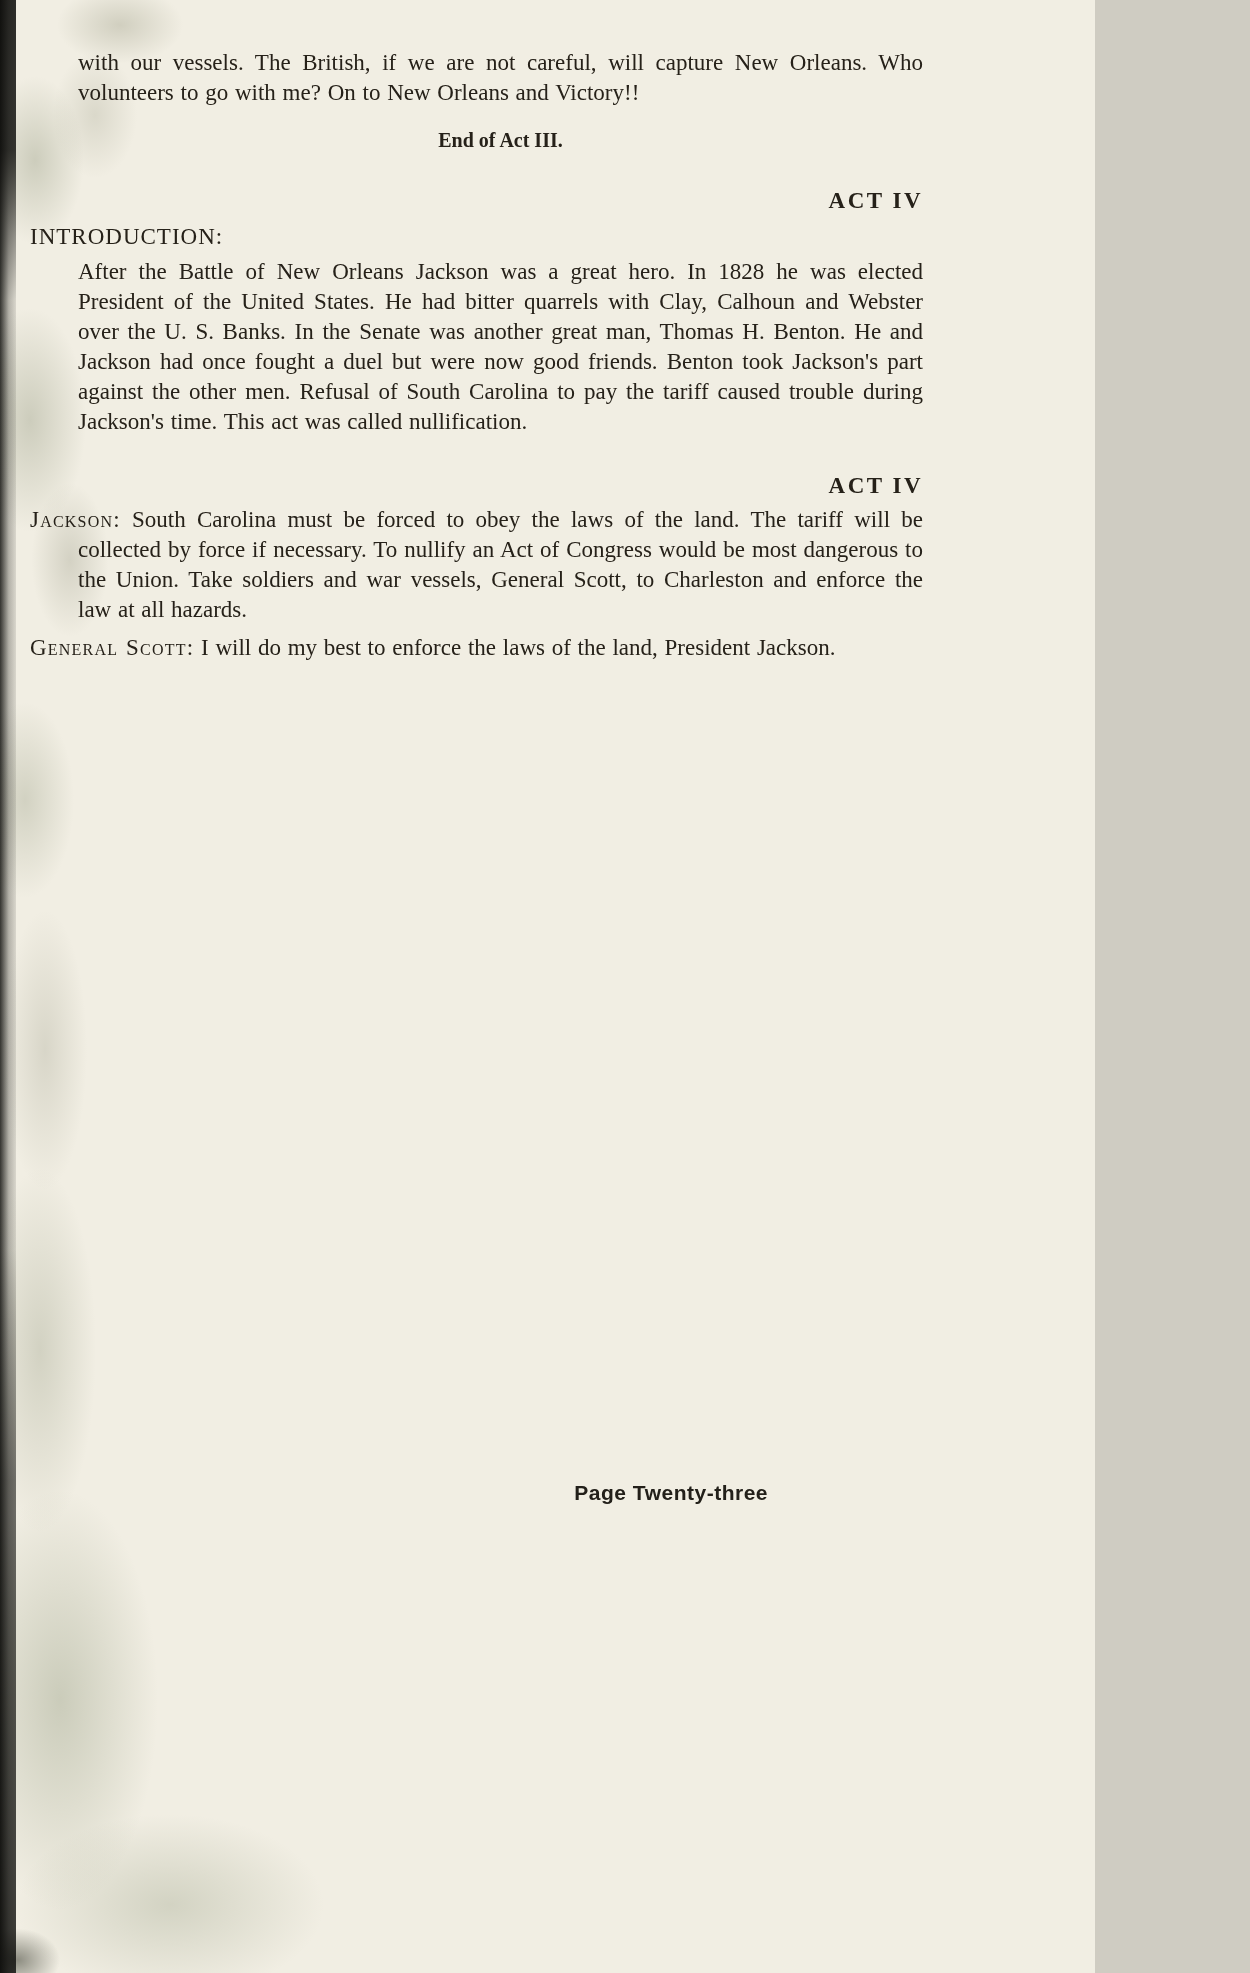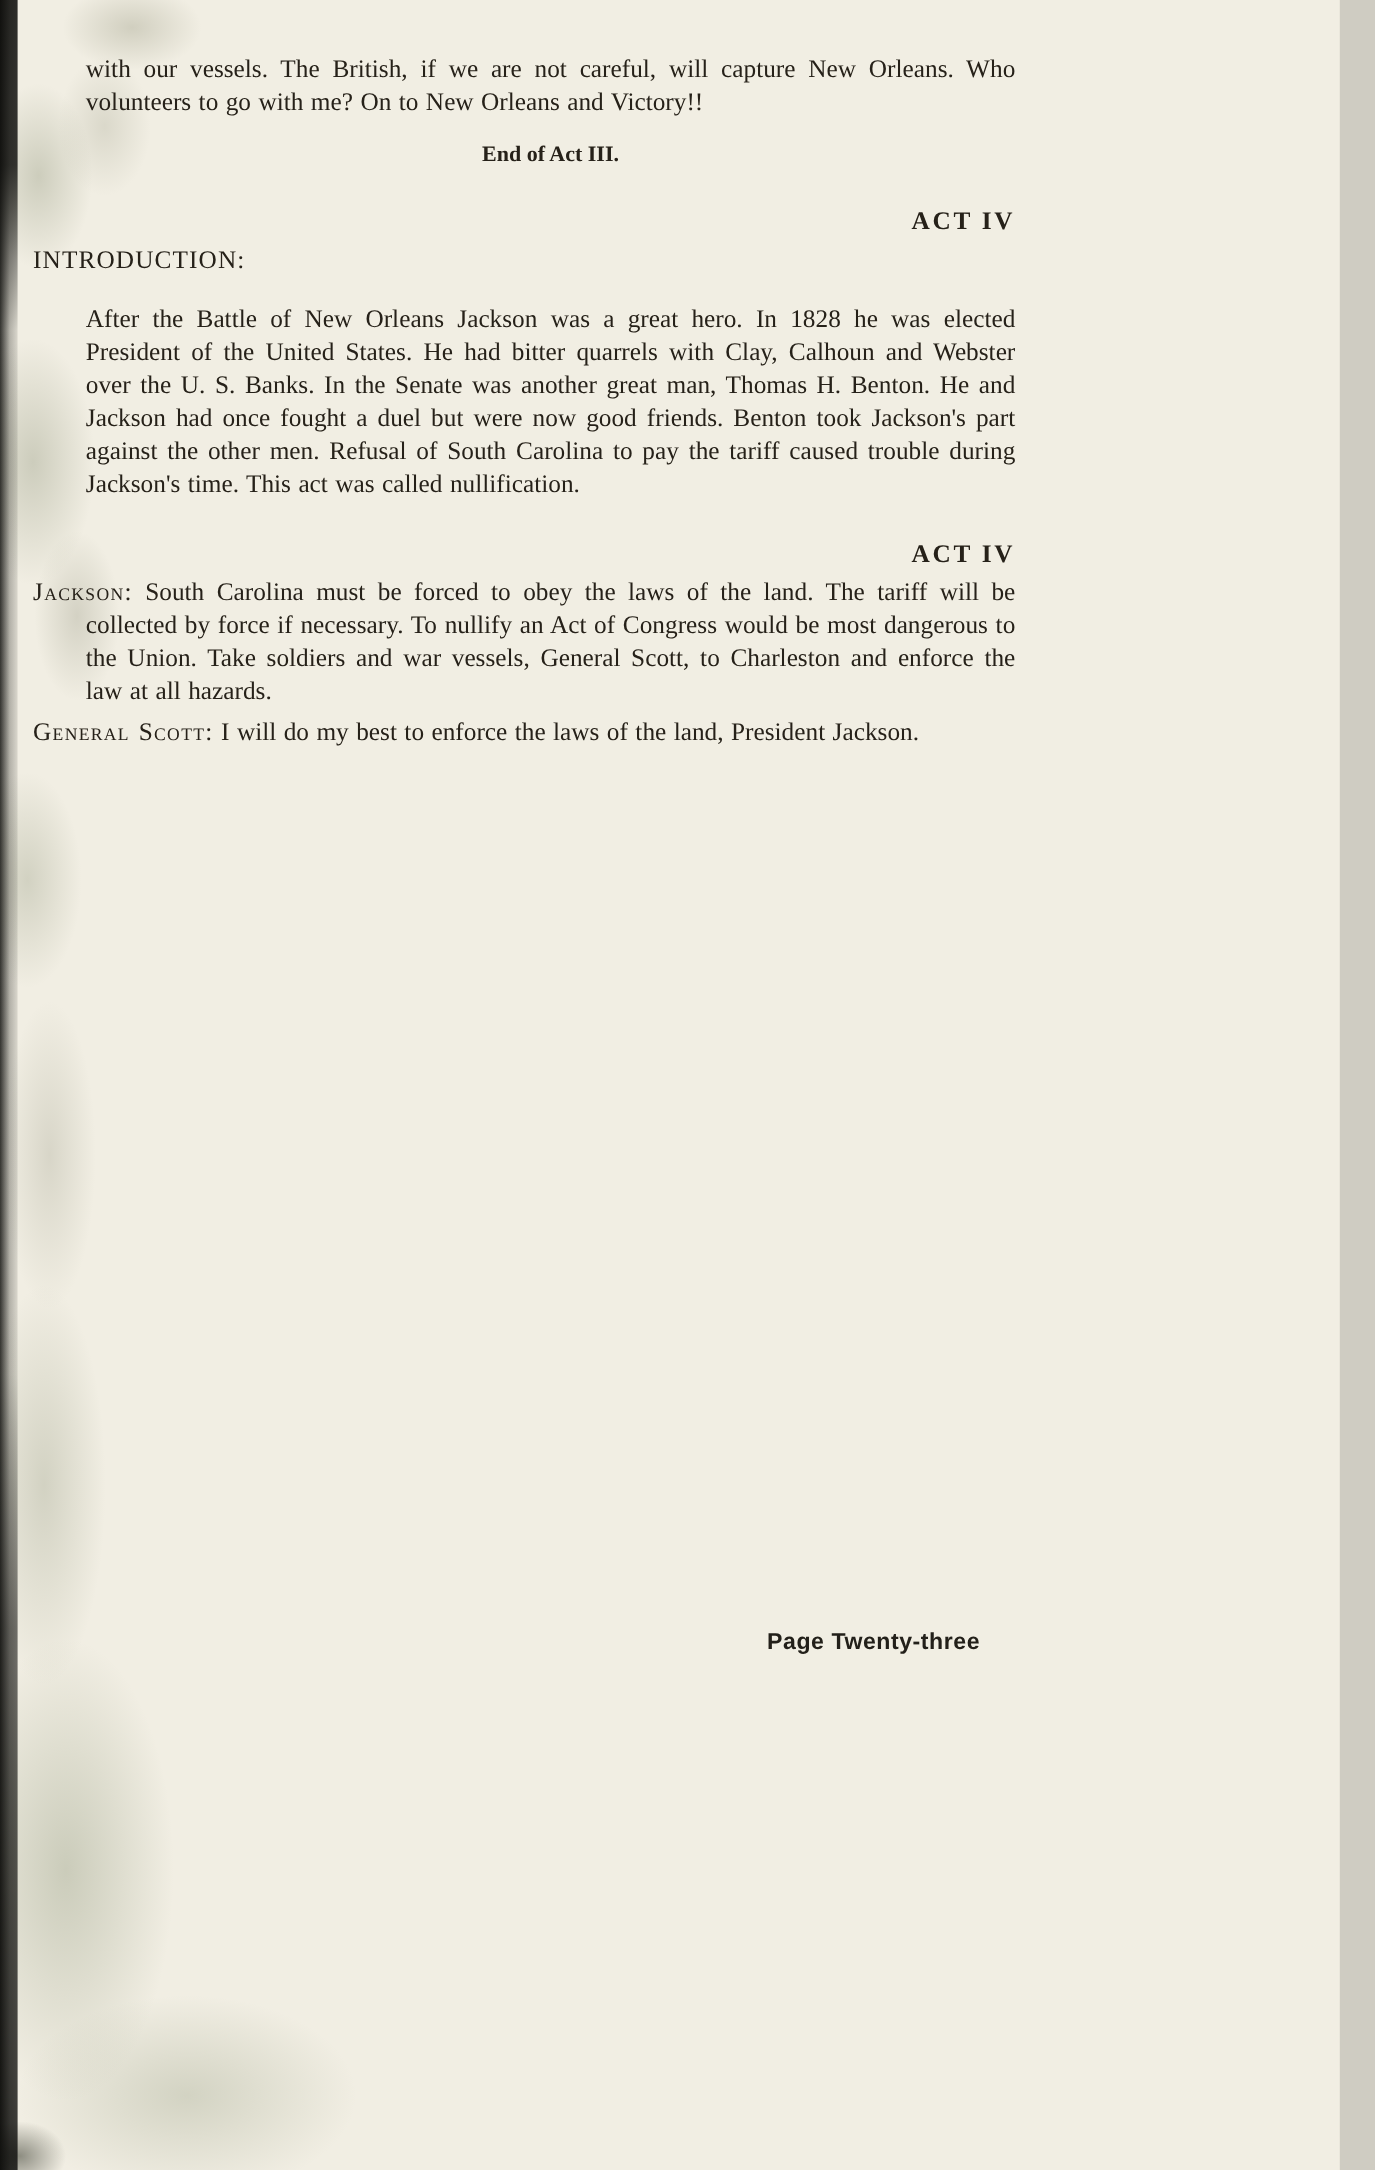--- a/index.html
+++ b/index.html
@@ -3,21 +3,21 @@
 <meta charset="utf-8">
 <style>
   html, body {
     margin: 0;
     padding: 0;
     background: #cfccc2;
   }
 
   .page {
     position: relative;
-    width: 1218px;
+    width: 1095px;
     height: 1973px;
     overflow: hidden;
     color: #262119;
     font-family: "Liberation Serif", "DejaVu Serif", serif;
     background-color: #f1eee3;
     background-image:
       radial-gradient(ellipse 90px 55px at 120px 25px,  rgba(160,160,138,0.40), rgba(160,160,138,0) 70%),
       radial-gradient(ellipse 70px 120px at 35px 160px,  rgba(150,155,130,0.40), rgba(150,155,130,0) 70%),
       radial-gradient(ellipse 60px 90px at 95px 115px,  rgba(170,170,150,0.32), rgba(170,170,150,0) 70%),
       radial-gradient(ellipse 80px 160px at 30px 420px,  rgba(145,150,125,0.38), rgba(145,150,125,0) 70%),
@@ -86,21 +86,21 @@
     margin-top: 34px;
   }
 
   .intro-label {
     margin: 6px 0 0 -48px;
     font-size: 23px;
     letter-spacing: 1px;
     line-height: 30px;
   }
 
-  .para1 { margin-top: 23px; }
+  .para1 { margin-top: 5px; }
 
   .para-indent {
     margin-top: 3px;
     text-indent: 26px;
   }
 
   .dialogue {
     margin-top: 4px;
     text-indent: -48px;
   }

